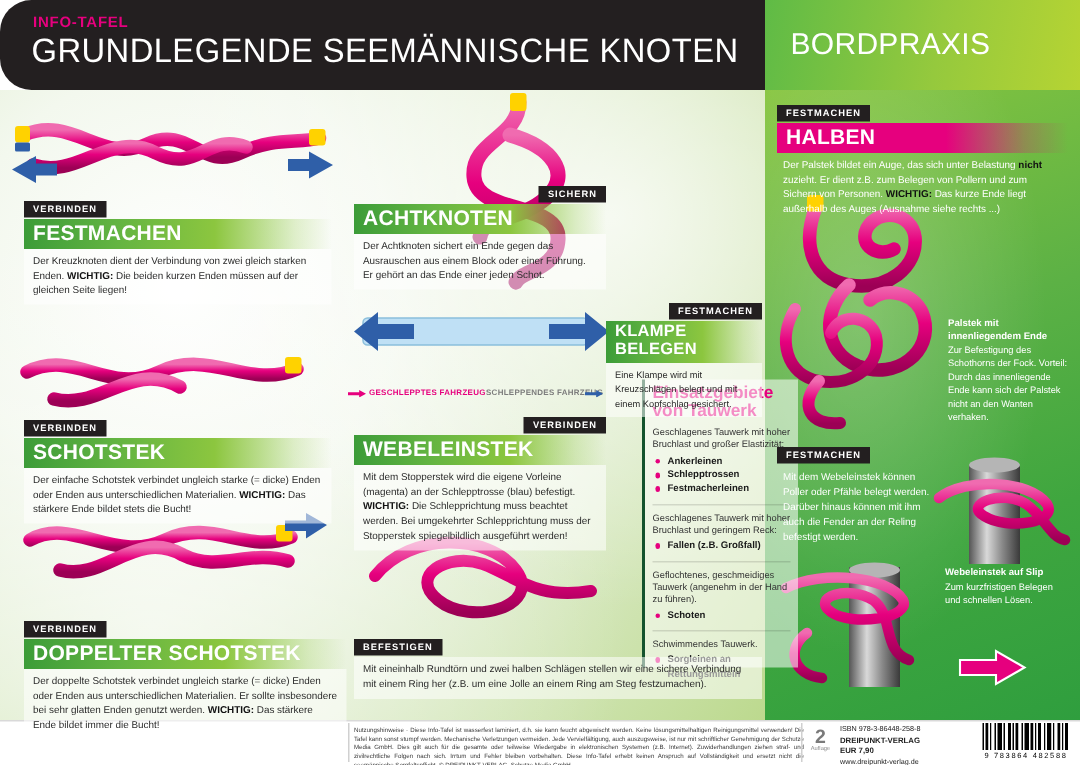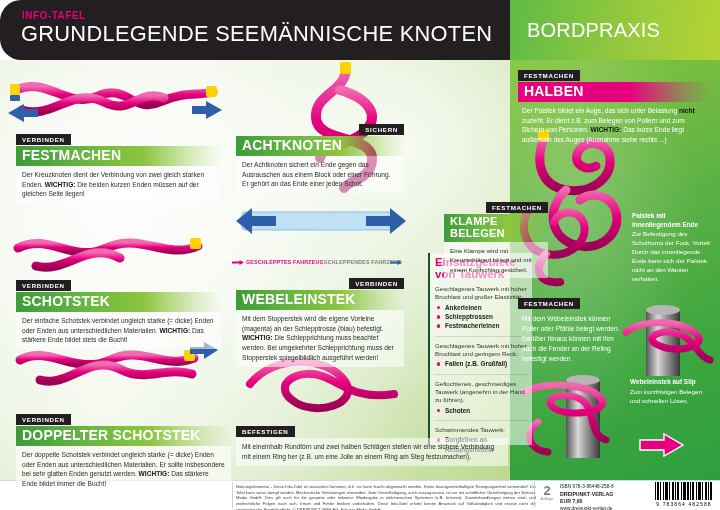--- a/index.html
+++ b/index.html
@@ -320,21 +320,21 @@
   </div>
 
   <div class="card" style="left:236px;top:272px;width:168px;">
     <div class="kicker-row right">
       <span class="kicker">VERBINDEN</span>
     </div>
     <div class="title-bar">WEBELEINSTEK</div>
     <div class="body-text sheet"><span>Mit dem Stopperstek wird die eigene Vorleine (magenta) an der Schlepptrosse (blau) befestigt. </span><b>WICHTIG:</b><span> Die Schlepprichtung muss beachtet werden. Bei umgekehrter Schlepprichtung muss der Stopperstek spiegelbildlich ausgeführt werden!</span></div>
   </div>
 
-  <div class="card" style="left:404px;top:196px;width:104px;margin-left:40px;">
+  <div class="card" style="left:404px;top:196px;width:104px;">
     <div class="kicker-row right">
       <span class="kicker">FESTMACHEN</span>
     </div>
     <div class="title-bar" style="font-size:11px;">KLAMPE BELEGEN</div>
     <div class="body-text sheet" style="font-size:6.2px;"><span>Eine Klampe wird mit Kreuzschlägen belegt und mit einem Kopfschlag gesichert.</span></div>
   </div>
 
   <div class="infobox">
     <div class="infobox-title">Einsatzgebiete von Tauwerk</div>
 

